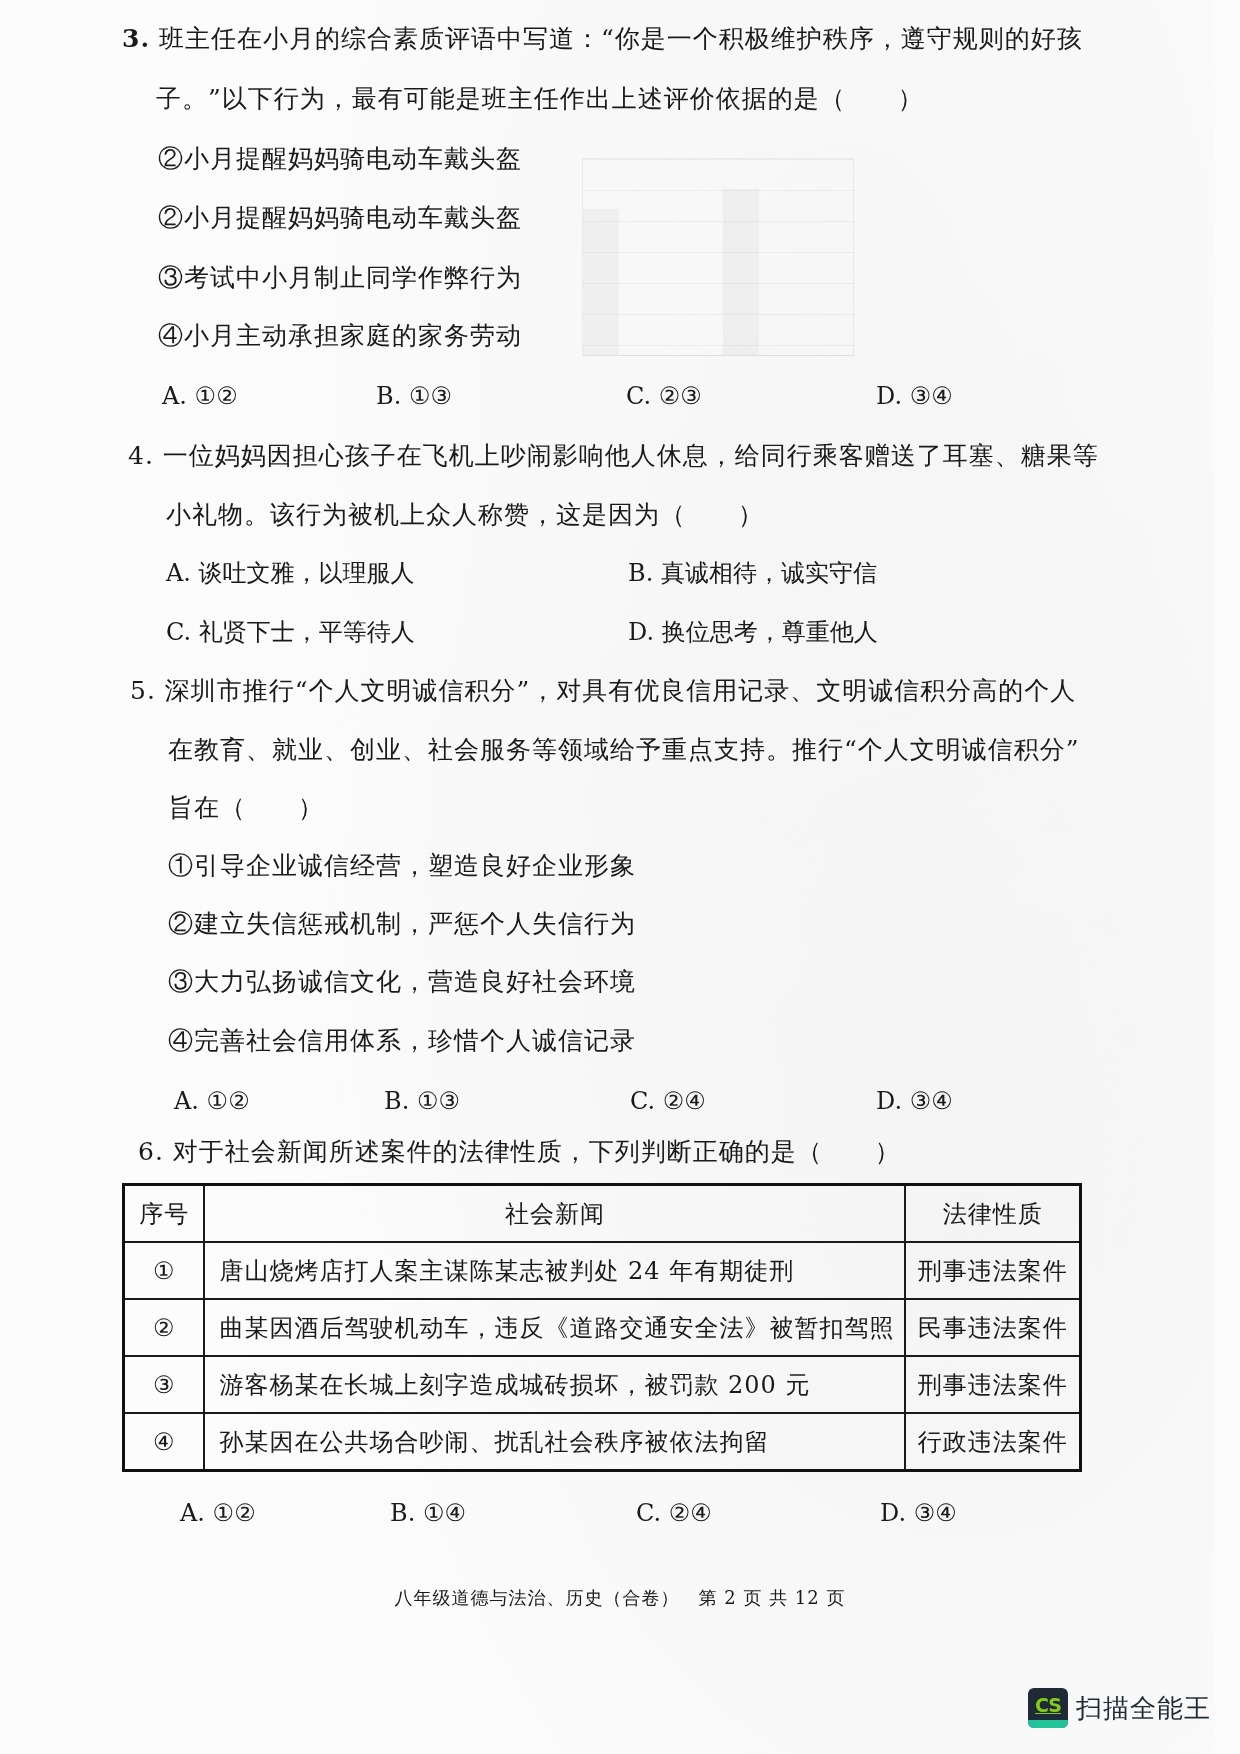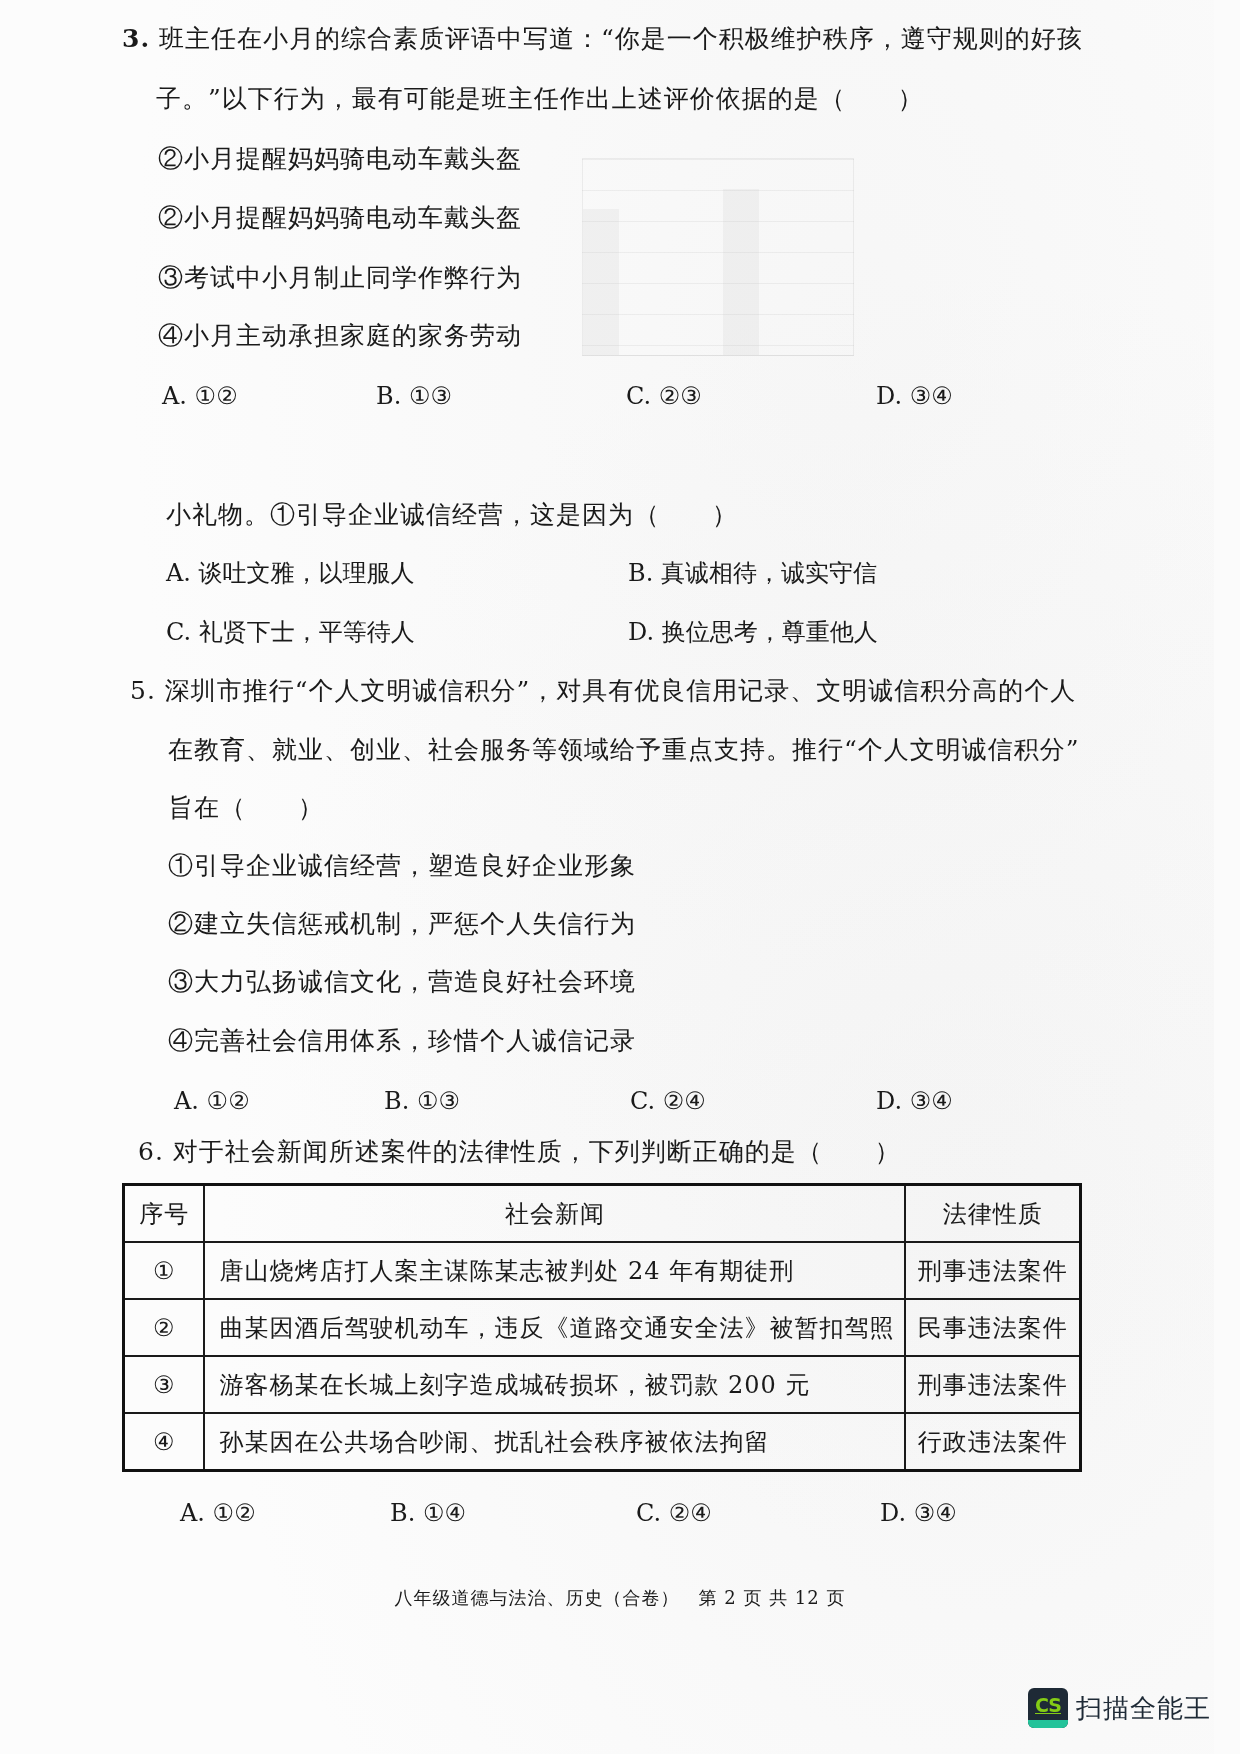--- a/index.html
+++ b/index.html
@@ -145,21 +145,25 @@
   <div class="line" style="left:158px;top:263px;">③考试中小月制止同学作弊行为</div>
   <div class="line" style="left:158px;top:321px;">④小月主动承担家庭的家务劳动</div>
 
   <div class="opts" style="left:0;top:381px;">
     <span class="opt" style="left:162px;"><span>A.</span> <span>①②</span></span>
     <span class="opt" style="left:376px;"><span>B.</span> <span>①③</span></span>
     <span class="opt" style="left:626px;"><span>C.</span> <span>②③</span></span>
     <span class="opt" style="left:876px;"><span>D.</span> <span>③④</span></span>
   </div>
 
-  <div class="line" style="left:166px;top:500px;">小礼物。①引导企业诚信经营，这是因为（　　）</div>
+  <div class="line" style="left:128px;top:441px;">
+    <span>4.</span>
+    <span>一位妈妈因担心孩子在飞机上吵闹影响他人休息，给同行乘客赠送了耳塞、糖果等</span>
+  </div>
+  <div class="line" style="left:166px;top:500px;">小礼物。该行为被机上众人称赞，这是因为（　　）</div>
 
   <div class="opts" style="left:0;top:558px;">
     <span class="opt" style="left:166px;"><span>A.</span> <span>谈吐文雅，以理服人</span></span>
     <span class="opt" style="left:628px;"><span>B.</span> <span>真诚相待，诚实守信</span></span>
   </div>
   <div class="opts" style="left:0;top:617px;">
     <span class="opt" style="left:166px;"><span>C.</span> <span>礼贤下士，平等待人</span></span>
     <span class="opt" style="left:628px;"><span>D.</span> <span>换位思考，尊重他人</span></span>
   </div>
 

